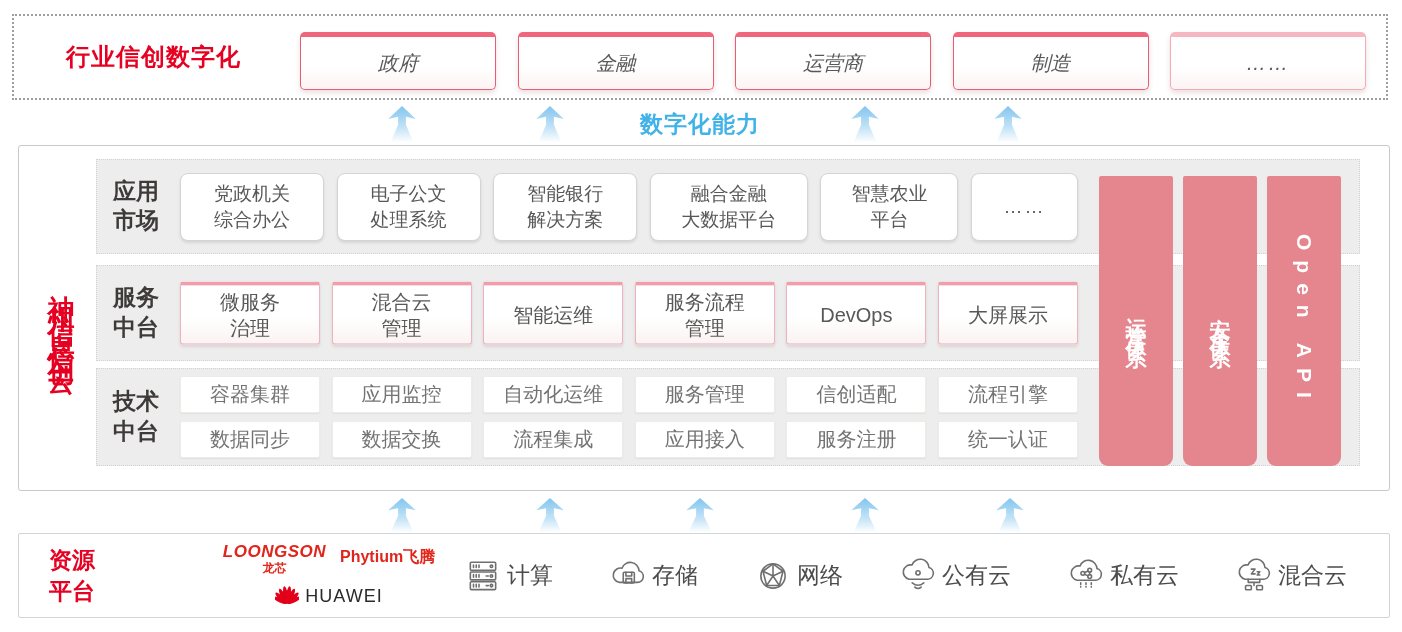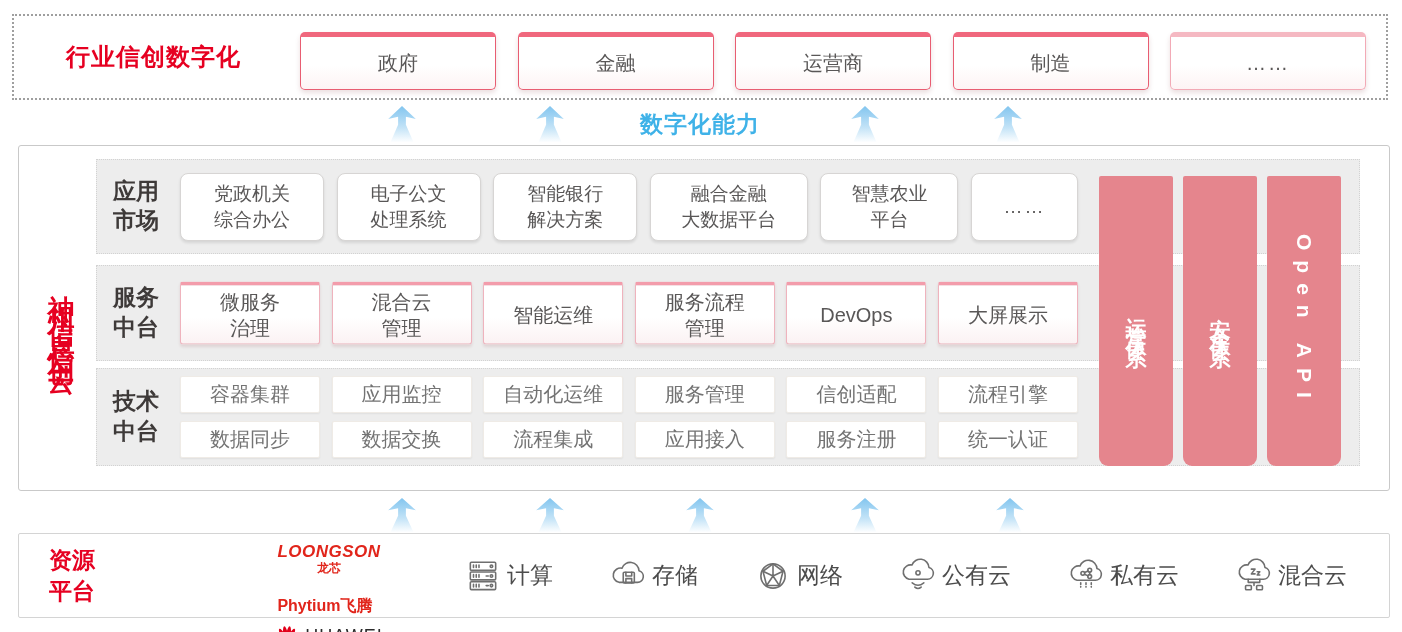--- a/index.html
+++ b/index.html
@@ -5,21 +5,21 @@
   html,body{margin:0;padding:0;background:#fff;}
   .stage{position:relative;width:1402px;height:632px;background:#fff;overflow:hidden;
          font-family:"Liberation Sans",sans-serif;}
 
   
   .top-section{position:absolute;left:12px;top:14px;width:1376px;height:86px;
                border:2px dotted #9f9f9f;box-sizing:border-box;background:#fff;}
   .top-label{position:absolute;left:52px;top:0;height:100%;display:flex;align-items:center;
              font-size:24px;font-weight:bold;color:#e60021;letter-spacing:1px;}
   .top-boxes{position:absolute;left:286px;top:16px;width:1066px;height:58px;
-             display:flex;justify-content:space-between;}
+             display:flex;justify-content:space-between;font-style:italic;}
   .top-box{width:196px;height:58px;box-sizing:border-box;border:1px solid #e85d72;
            border-top:5px solid #f0677d;border-radius:5px;
            background:linear-gradient(#ffffff 55%,#fdf3f4);
            box-shadow:0 3px 5px rgba(120,40,50,.15);
            display:flex;align-items:center;justify-content:center;
            font-size:20px;color:#595757;}
   .top-box:nth-child(5){border-color:#f2aab6;border-top-color:#f5b8c2;letter-spacing:2px;}
 
   
   .up-arrow{position:absolute;width:30px;height:36px;
@@ -69,21 +69,21 @@
   .pillar-1{left:1080px;} .pillar-2{left:1164px;} .pillar-3{left:1248px;}
   .pillar span{writing-mode:vertical-lr;font-size:21px;font-weight:bold;color:#fff;
                letter-spacing:10px;}
 
   
   .res-section{position:absolute;left:18px;top:533px;width:1372px;height:85px;
                box-sizing:border-box;border:1px solid #d4d4d4;border-radius:2px;background:#fff;}
   .res-label{position:absolute;left:30px;top:50%;transform:translateY(-50%);
              width:52px;font-size:23px;font-weight:bold;color:#e60021;line-height:1.35;}
   .vendors{position:absolute;left:190px;top:8px;width:240px;display:flex;flex-direction:column;align-items:center;}
-  .vendor-row1{display:flex;align-items:flex-start;gap:14px;flex-direction:column;}
+  .vendor-row1{display:flex;align-items:flex-start;gap:14px;}
   .loongson-block{display:flex;flex-direction:column;align-items:center;}
   .loongson-text{font-size:17px;font-weight:bold;font-style:italic;color:#e1251b;letter-spacing:.5px;}
   .loongson-sub{font-size:12px;font-weight:bold;color:#e1251b;margin-top:-2px;}
   .phytium-text{font-size:16px;font-weight:bold;color:#e1251b;margin-top:5px;}
   .huawei-row{display:flex;align-items:center;gap:6px;margin-top:7px;}
   .huawei-text{font-size:18px;font-weight:normal;color:#2b2b2b;letter-spacing:1px;}
   .res-items{position:absolute;left:445px;right:42px;top:0;height:100%;
              display:flex;align-items:center;justify-content:space-between;}
   .res-item{display:flex;align-items:center;gap:5px;}
   .res-item .lbl{font-size:23px;color:#4c4c4c;}

